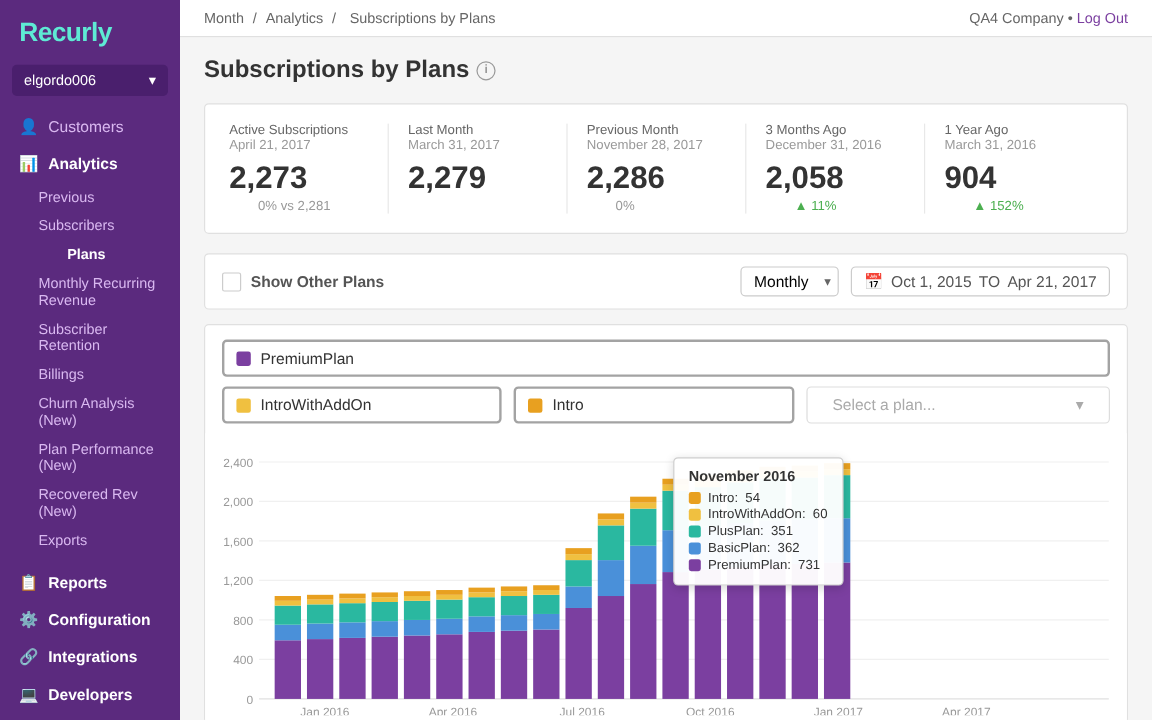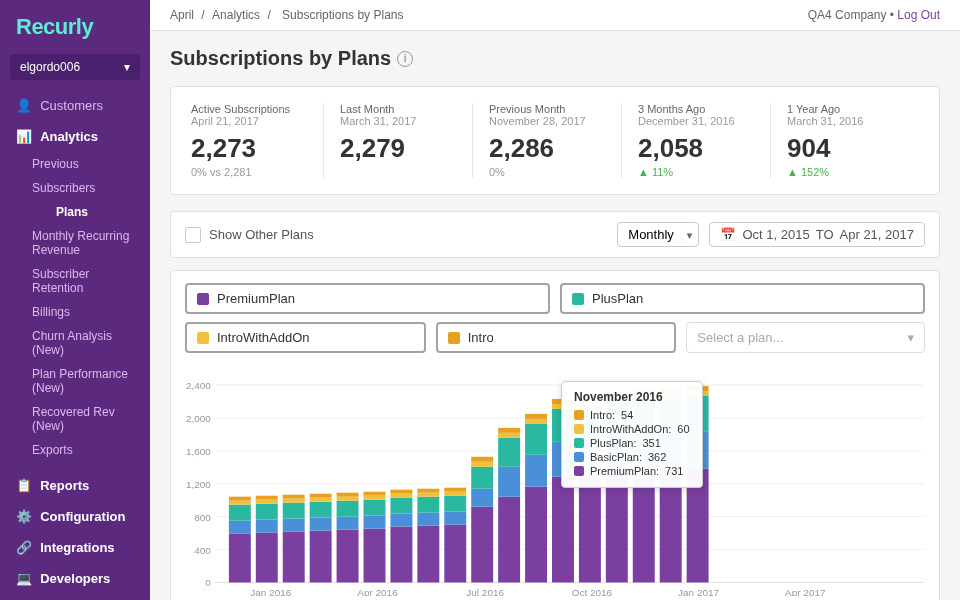--- a/index.html
+++ b/index.html
@@ -123,41 +123,42 @@
     .stat-card {
       flex: 1;
       padding: 0 16px;
       border-right: 1px solid #e8e8e8;
     }
     .stat-card:first-child { padding-left: 0; }
     .stat-card:last-child { border-right: none; }
     .stat-label { font-size: 11px; color: #666; font-weight: 500; }
     .stat-date { font-size: 11px; color: #999; margin-bottom: 6px; }
     .stat-value { font-size: 26px; font-weight: 600; color: #333; }
-    .stat-change { font-size: 11px; color: #999; margin-top: 2px; }
+    .stat-change { font-size: 11px; color: #999; margin-top: 2px; margin-left: 24px; }
     .stat-change.positive { color: #4caf50; }
 
     
     .chart-toolbar {
       background: #fff;
       border: 1px solid #e0e0e0;
       border-radius: 4px;
       padding: 10px 14px;
       display: flex;
       align-items: center;
       justify-content: space-between;
       margin-bottom: 12px;
     }
     .show-other-plans {
       display: flex;
       align-items: center;
       gap: 8px;
       font-size: 13px;
       color: #555;
       cursor: pointer;
+      font-weight: bold;
     }
     .checkbox-box {
       width: 16px; height: 16px;
       border: 1.5px solid #ccc;
       border-radius: 2px;
       background: #fff;
     }
     .toolbar-right {
       display: flex;
       align-items: center;
@@ -230,21 +231,21 @@
     }
     .plan-color-dot {
       width: 12px; height: 12px;
       border-radius: 2px;
       flex-shrink: 0;
     }
     .plan-select-placeholder {
       flex: 1;
       border: 1px solid #ddd;
       border-radius: 4px;
-      padding: 6px 10px;
+      padding: 6px 21px;
       display: flex;
       align-items: center;
       justify-content: space-between;
       cursor: pointer;
       font-size: 13px;
       color: #aaa;
       background: #fff;
       gap: 28px;
     }
 
@@ -329,21 +330,21 @@
     
     
   </div>
 
 </div>
 
 <div id="main">
 
   <div class="topbar">
     <div class="breadcrumb">
-      <a>April</a>
+      <a>Month</a>
       <span> / </span>
       <a>Analytics</a>
       <span> / </span>
       <span>Subscriptions by Plans</span>
     </div>
     <div class="topbar-right">
       <span>QA4 Company</span>
       <span> • </span>
       <a>Log Out</a>
     </div>
@@ -407,24 +408,20 @@
           <span>Apr 21, 2017</span>
         </div>
       </div>
     </div>
 
     <div class="plan-selectors">
       <div class="plan-row">
         <div class="plan-select-box">
           <div class="plan-color-dot" style="background:#7b3fa0;"></div>
           <span>PremiumPlan</span>
-        </div>
-        <div class="plan-select-box">
-          <div class="plan-color-dot" style="background:#2ab8a0;"></div>
-          <span>PlusPlan</span>
         </div>
       </div>
       <div class="plan-row">
         <div class="plan-select-box">
           <div class="plan-color-dot" style="background:#f0c040;"></div>
           <span>IntroWithAddOn</span>
         </div>
         <div class="plan-select-box">
           <div class="plan-color-dot" style="background:#e8a020;"></div>
           <span>Intro</span>

